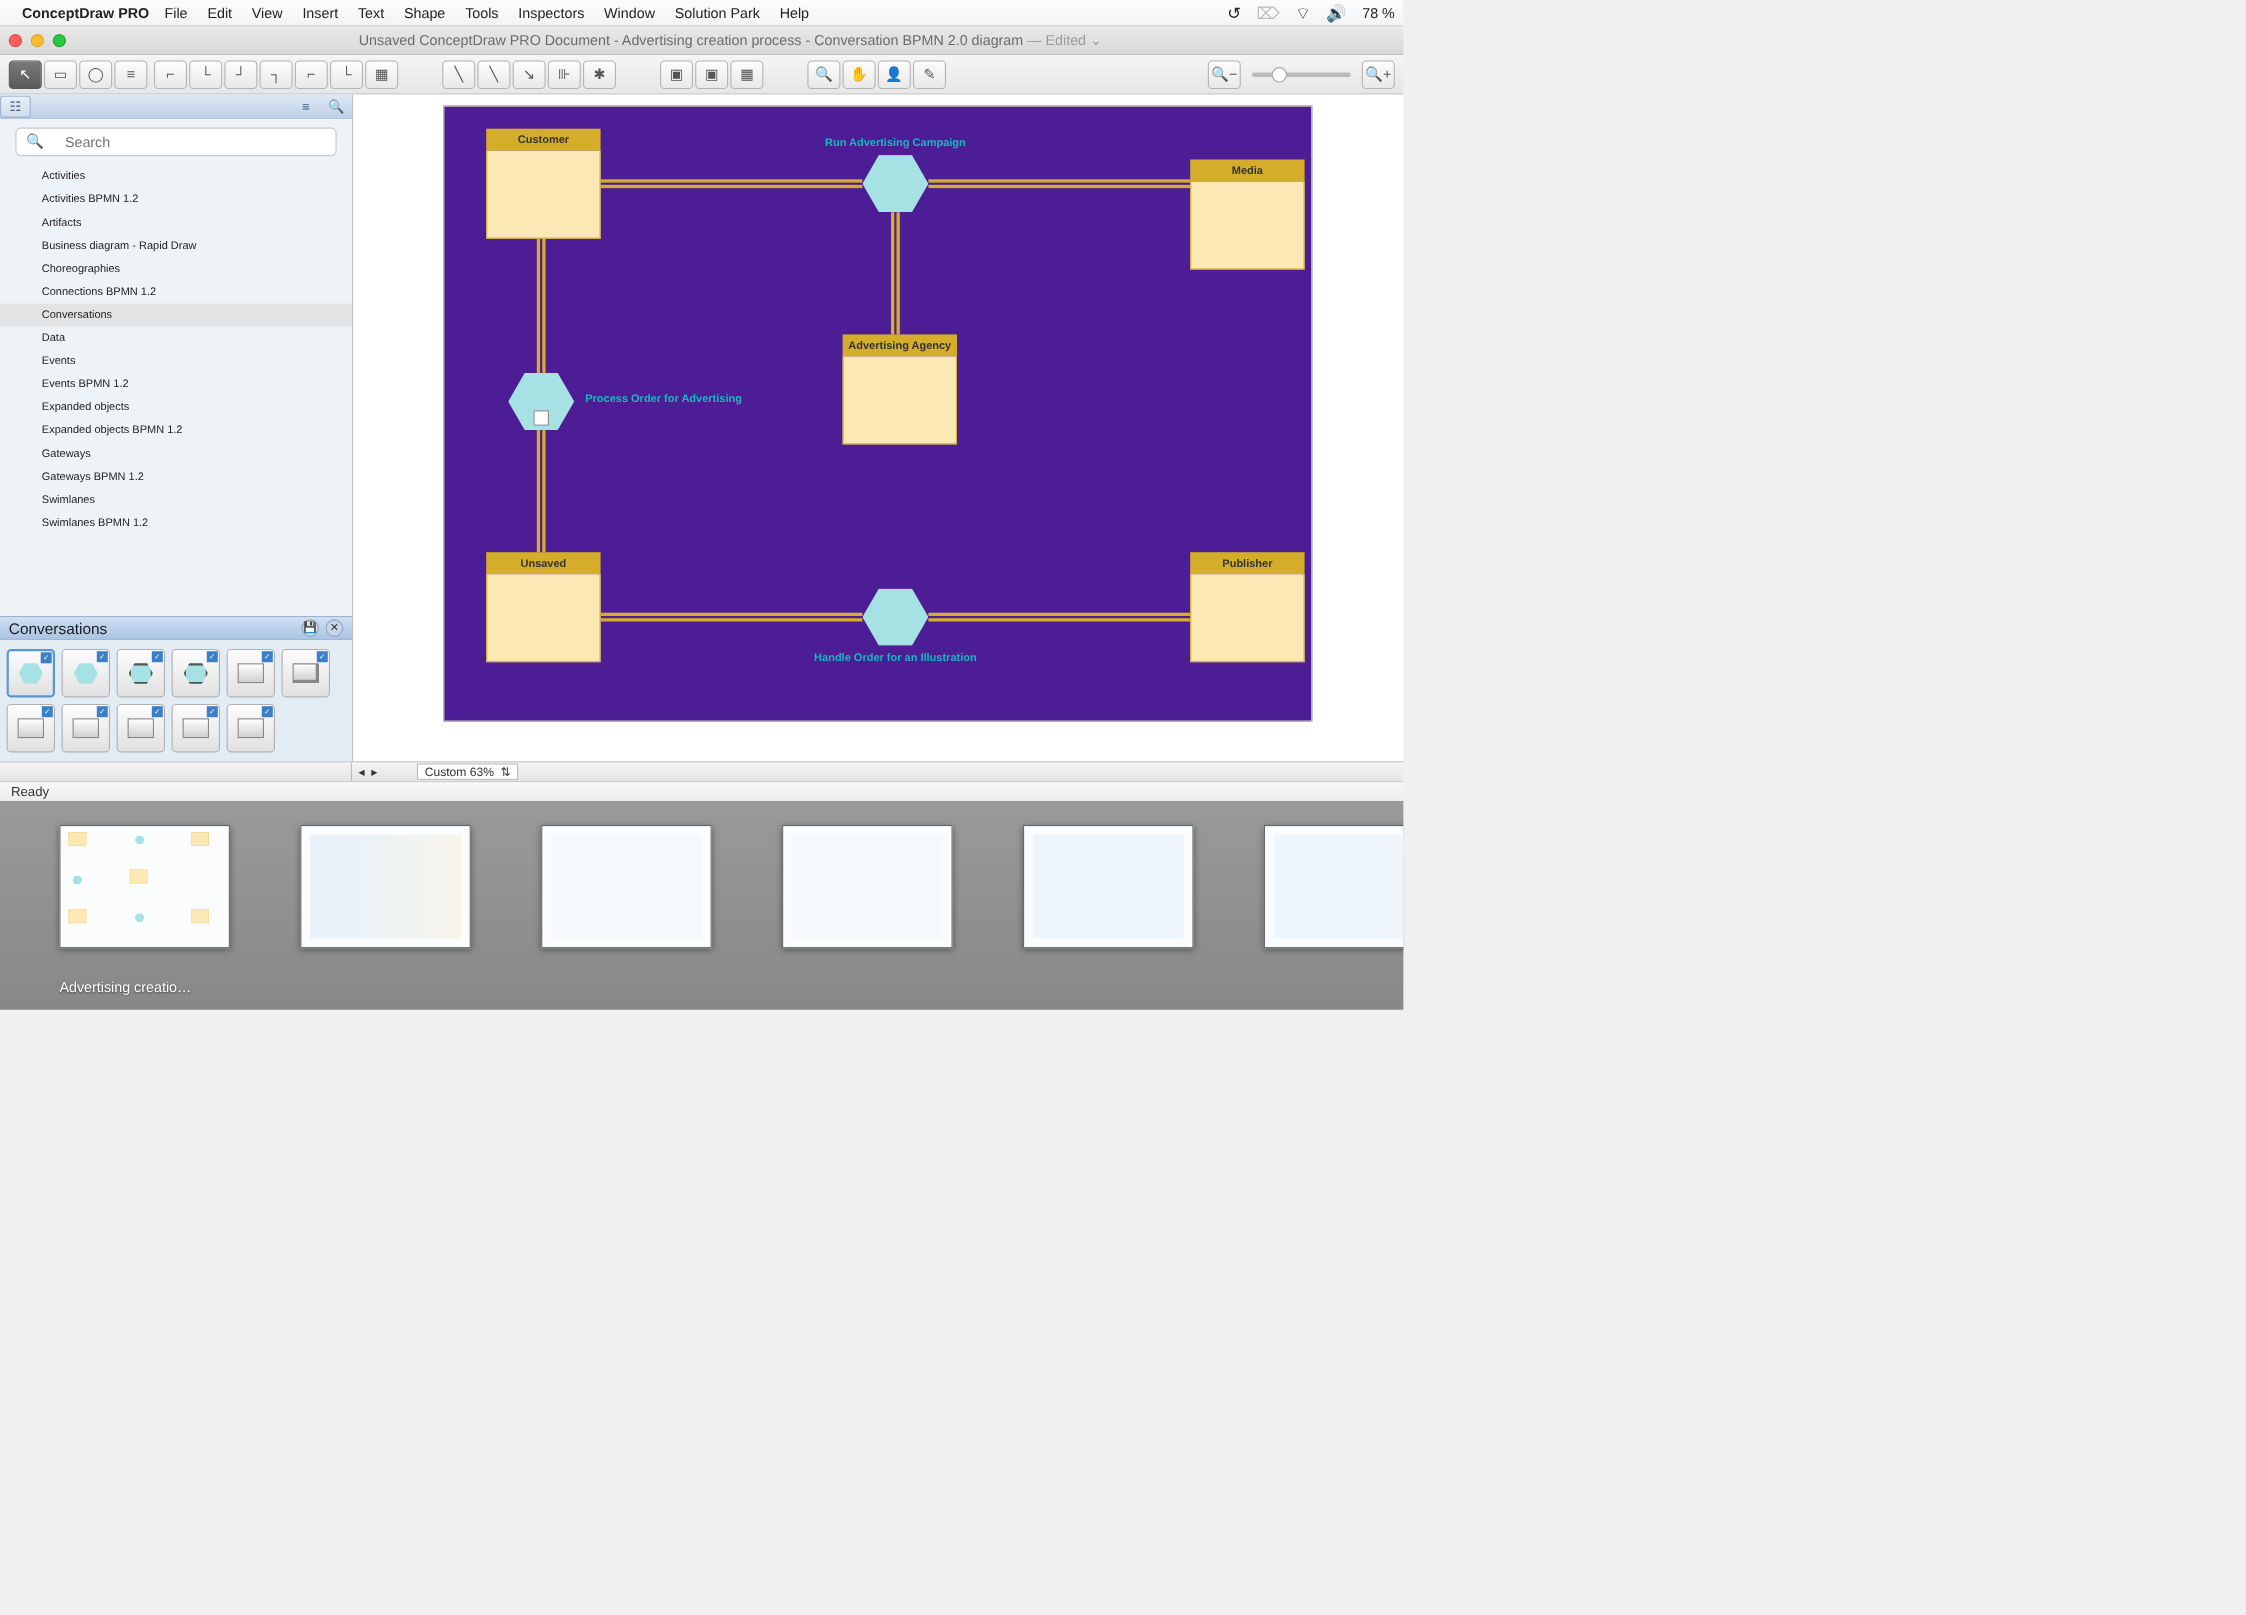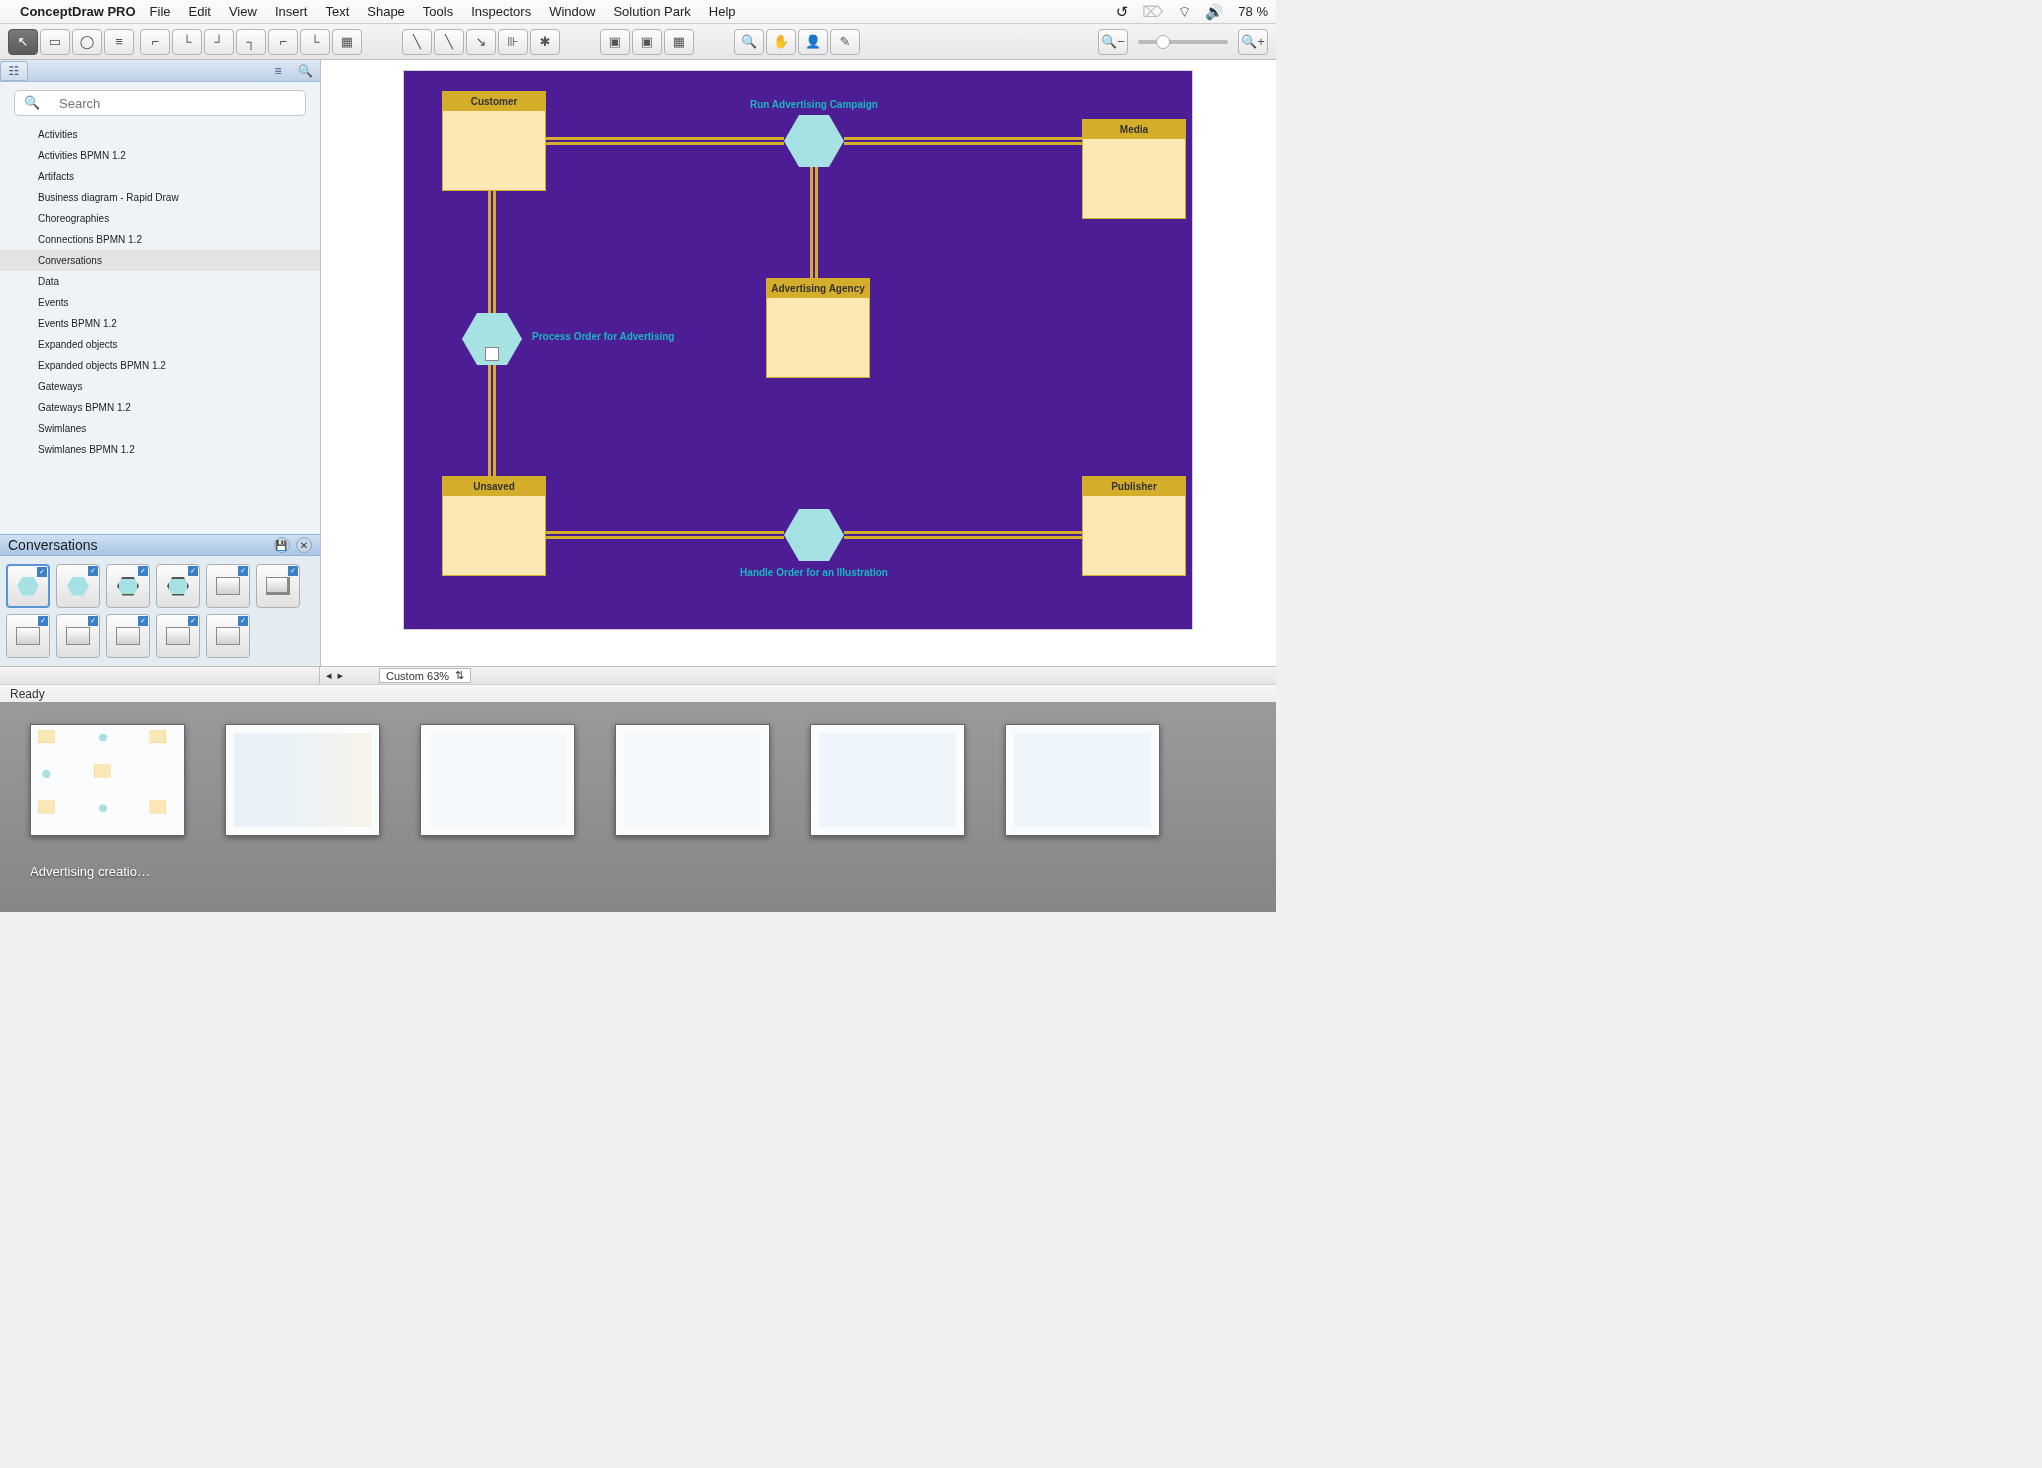--- a/index.html
+++ b/index.html
@@ -73,21 +73,21 @@
 .calc-ico { position:absolute; width:14px; height:14px; background:#fff; border:1px solid #888; bottom:4px; left:50%; transform:translateX(-50%); }
 
 
 .bottom-bar { height:18px; background:linear-gradient(#f4f4f4,#e4e4e4); display:flex; align-items:center; font-size:11px; color:#333; border-top:1px solid #bcbcbc; }
 .bottom-bar .nav { width:320px; border-right:1px solid #bcbcbc; height:100%; }
 .bottom-bar .zoom-sel { margin-left:36px; padding:0 6px; border:1px solid #bbb; background:#fff; height:15px; display:flex; align-items:center; gap:6px; }
 .status-bar { height:18px; background:linear-gradient(#f8f8f8,#ececec); padding:0 10px; font-size:12px; color:#333; display:flex; align-items:center; border-top:1px solid #ccc; }
 
 
 .template-strip { height:210px; background:linear-gradient(#9a9a9a,#868686); padding:22px 30px 10px; display:flex; gap:40px; overflow:hidden; }
-.tpl { width:155px; }
+.tpl { width:155px;margin-left:24px; }
 .tpl .thumb { width:155px; height:112px; background:#fafcfd; border:1px solid #666; box-shadow:0 2px 6px rgba(0,0,0,.4); position:relative; overflow:hidden; }
 .tpl .name { margin-top:28px; font-size:13px; color:#fff; text-shadow:0 1px 2px rgba(0,0,0,.6); white-space:nowrap; overflow:hidden; text-overflow:ellipsis; }
 .thumb-inner { transform:scale(.18); transform-origin:top left; width:800px; height:560px; position:absolute; }
 .mini-box { position:absolute; background:#fce8b5; border:1px solid #d4ad2a; }
 .mini-hex { position:absolute; background:#a6e1e3; clip-path:polygon(25% 0,75% 0,100% 50%,75% 100%,25% 100%,0 50%); }
 </style>
 </head>
 <body>
 
 <div class="mac-menu">
@@ -107,20 +107,31 @@
   <div class="right">
     <span>↺</span>
     <span style="color:#bbb">⌦</span>
     <span>⌔</span>
     <span>🔊</span>
     <span class="batt">78 %</span>
   </div>
 </div>
 
 <div class="window">
+  <div class="titlebar">
+    <div class="traffic">
+      <span class="r"></span>
+      <span class="y"></span>
+      <span class="g"></span>
+    </div>
+    <div class="title">
+      <span>Unsaved ConceptDraw PRO Document - Advertising creation process - Conversation BPMN 2.0 diagram</span>
+      <span class="edited">— Edited ⌄</span>
+    </div>
+  </div>
 
   <div class="toolbar">
     <div class="grp">
       <div class="tbtn sel">↖</div>
       <div class="tbtn">▭</div>
       <div class="tbtn">◯</div>
       <div class="tbtn">≡</div>
     </div>
     <div class="grp">
       <div class="tbtn">⌐</div>

